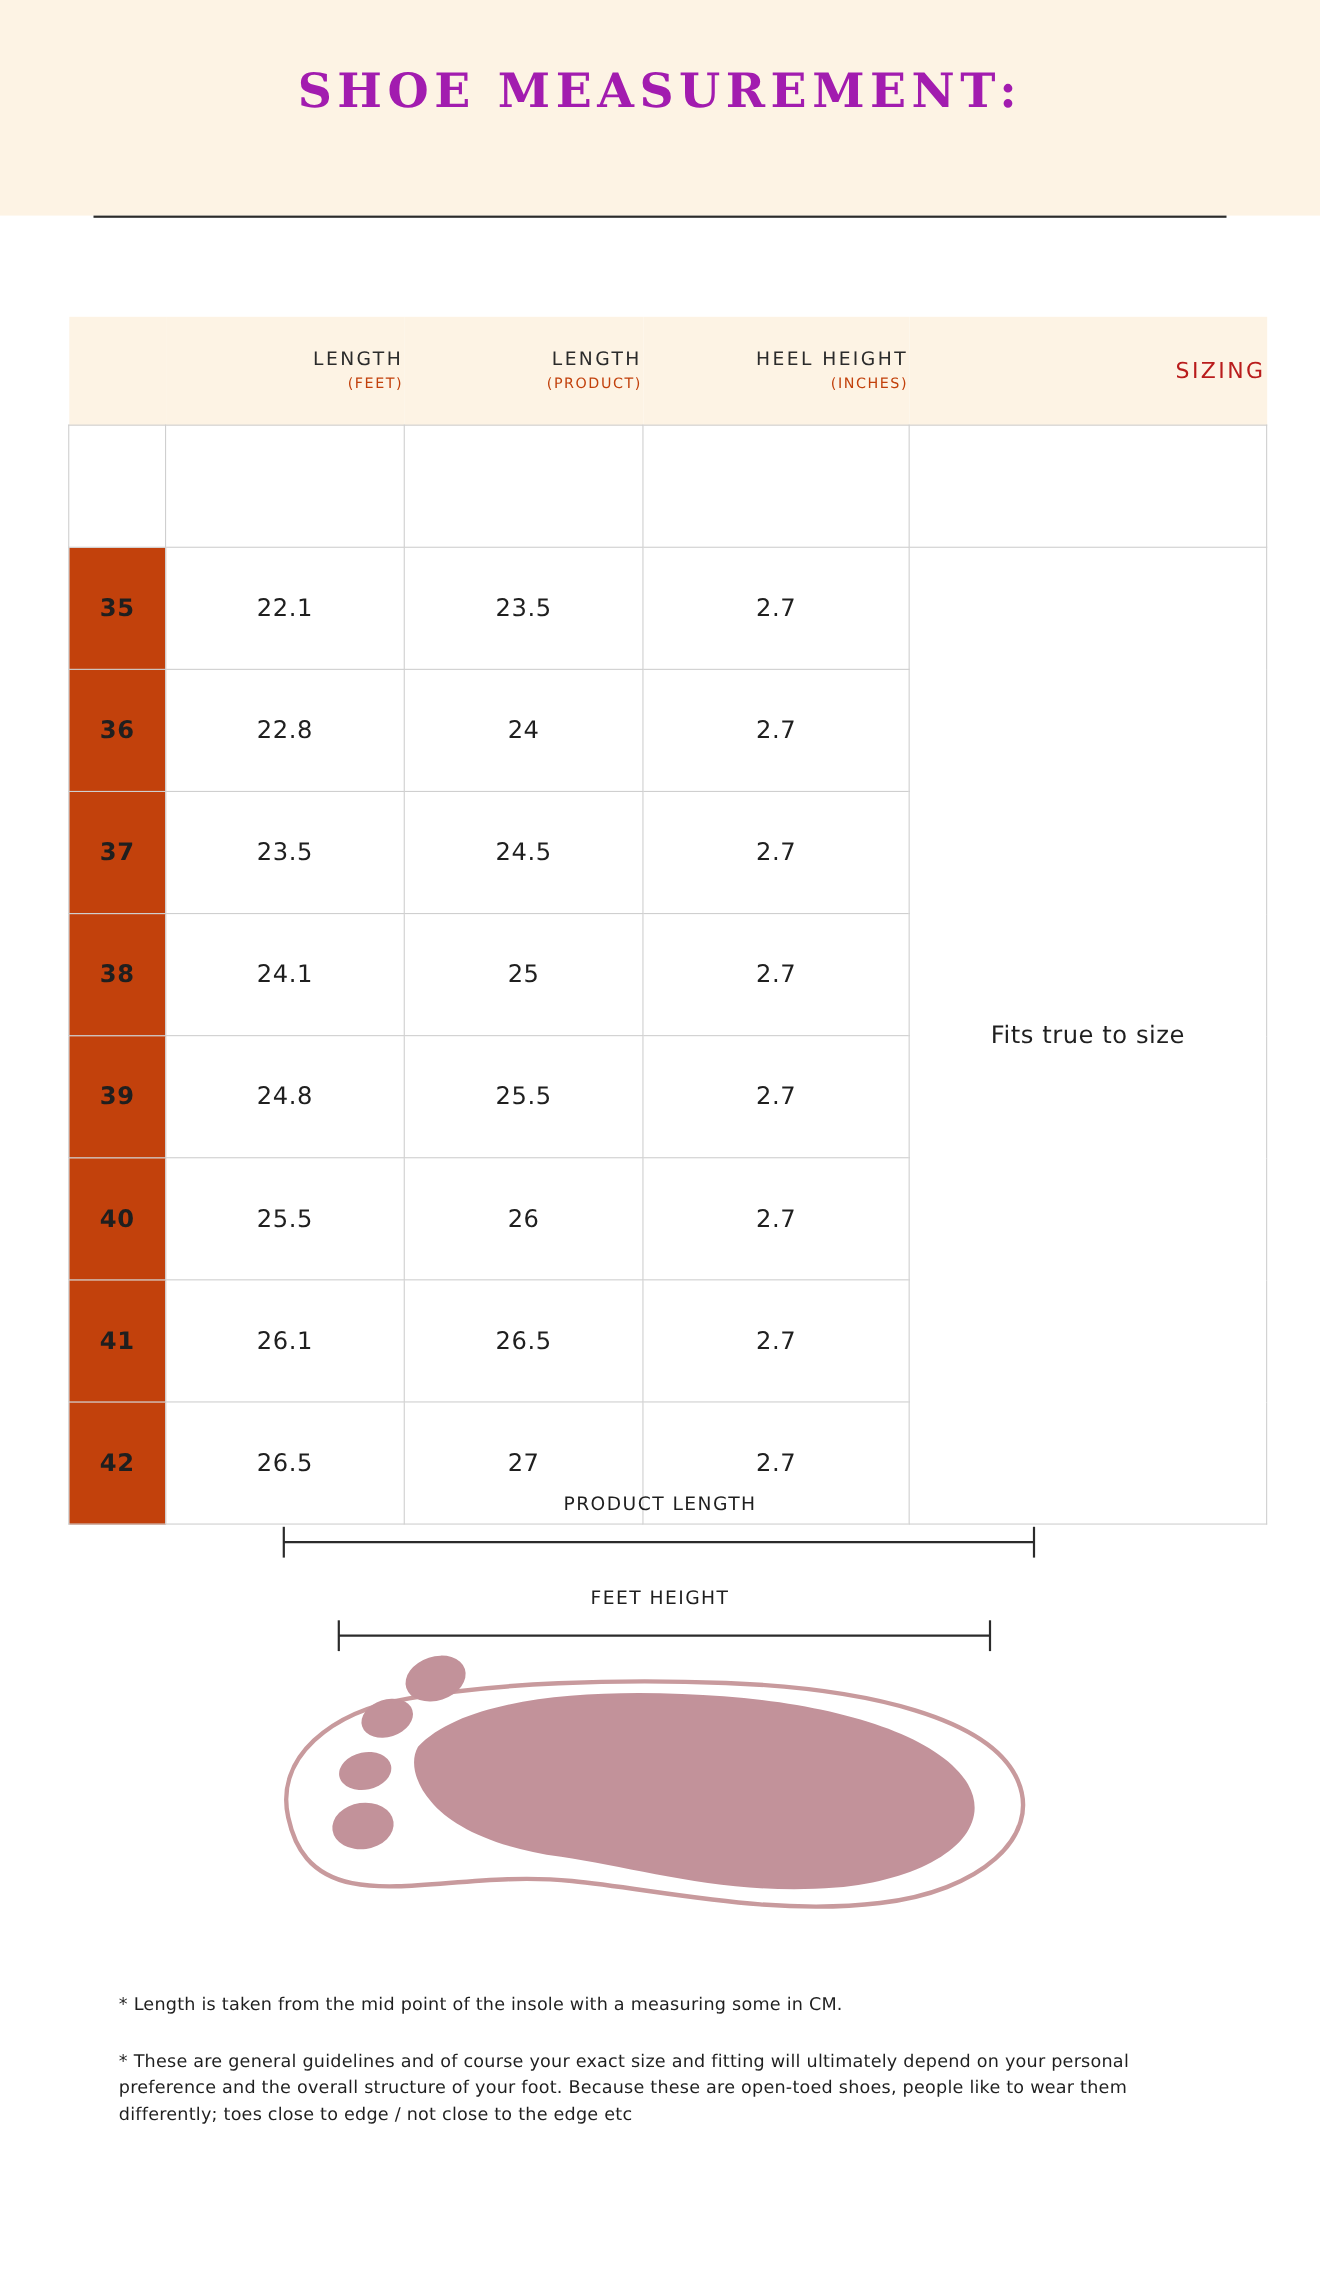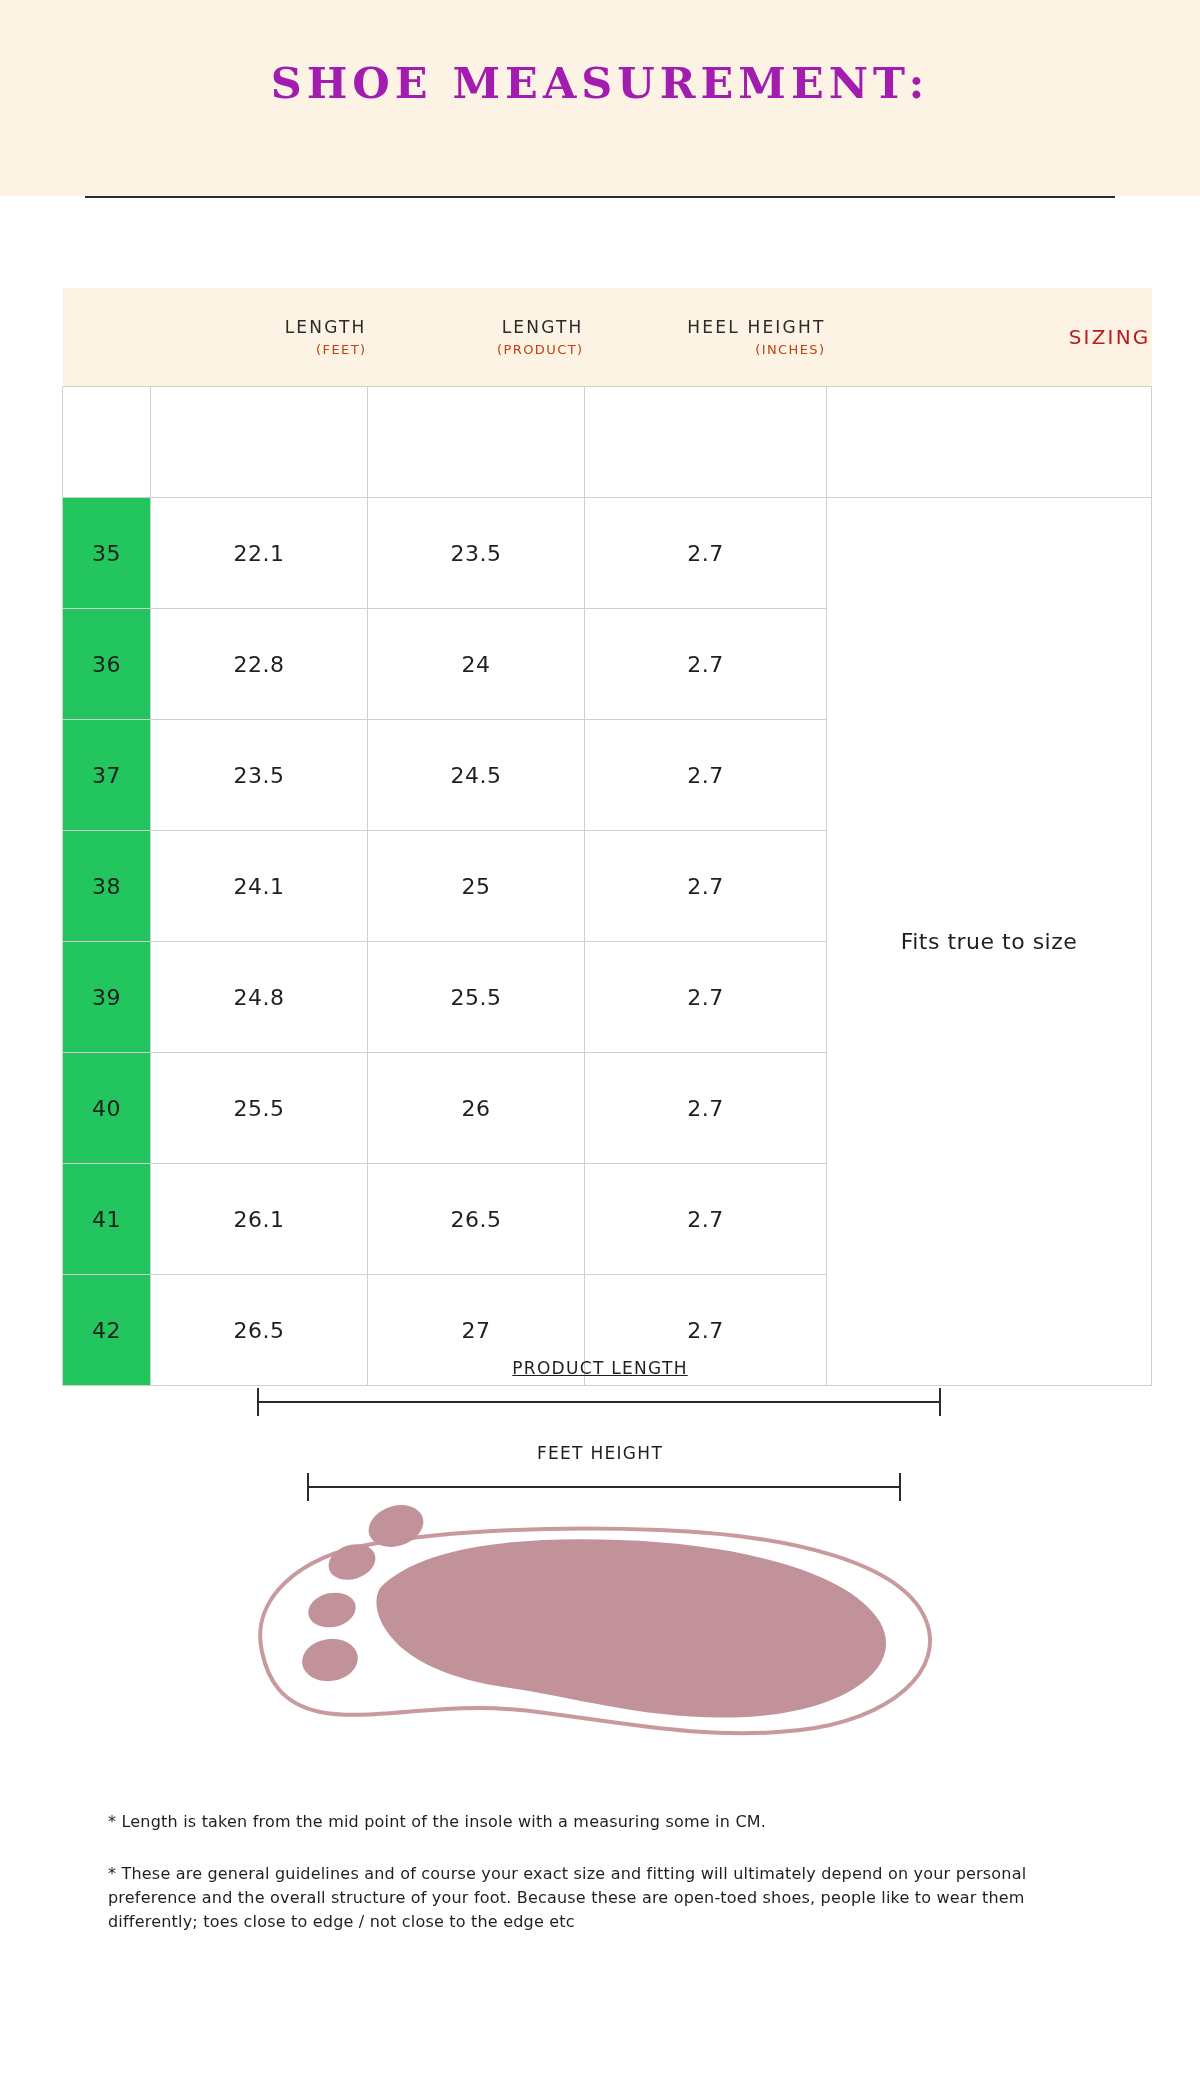--- a/index.html
+++ b/index.html
@@ -91,22 +91,22 @@
   }
   table.size-table tbody td {
     height: 108px;
     border: 1px solid #cfcfcf;
     text-align: center;
     font-size: 22px;
     color: #1f1f1f;
     letter-spacing: 0.5px;
   }
   td.size-cell {
-    background: #22c55e;
-    font-weight: normal;
+    background: #c2410c;
+    font-weight: bold;
     font-size: 21px;
     width: 86px;
     border-left: none;
   }
   td.val-cell { width: 215px; }
   td.sizing-cell {
     border: none;
     font-size: 22px;
     letter-spacing: 0.8px;
     color: #1f1f1f;
@@ -121,21 +121,21 @@
     width: 1200px;
     height: 440px;
   }
   .dim-label {
     position: absolute;
     text-align: center;
     font-size: 17px;
     letter-spacing: 1.3px;
     color: #1f1f1f;
   }
-  .prod-label { left: 250px; top: 28px; width: 700px; text-decoration: underline; }
+  .prod-label { left: 250px; top: 28px; width: 700px; }
   .feet-label { left: 280px; top: 113px; width: 640px; }
 
   .footnotes {
     position: absolute;
     left: 108px;
     top: 1810px;
     width: 1010px;
   }
   .footnotes p {
     margin: 0 0 28px 0;

